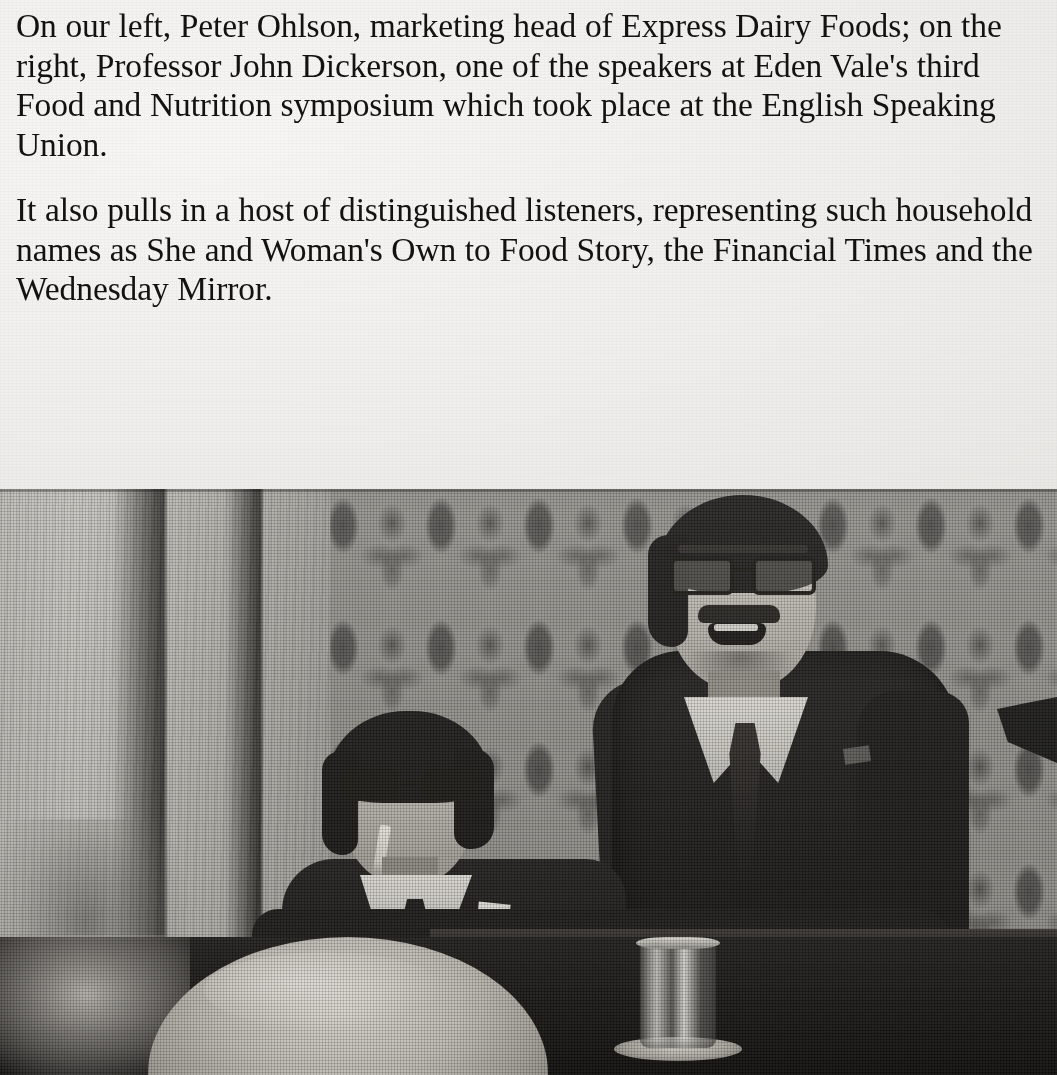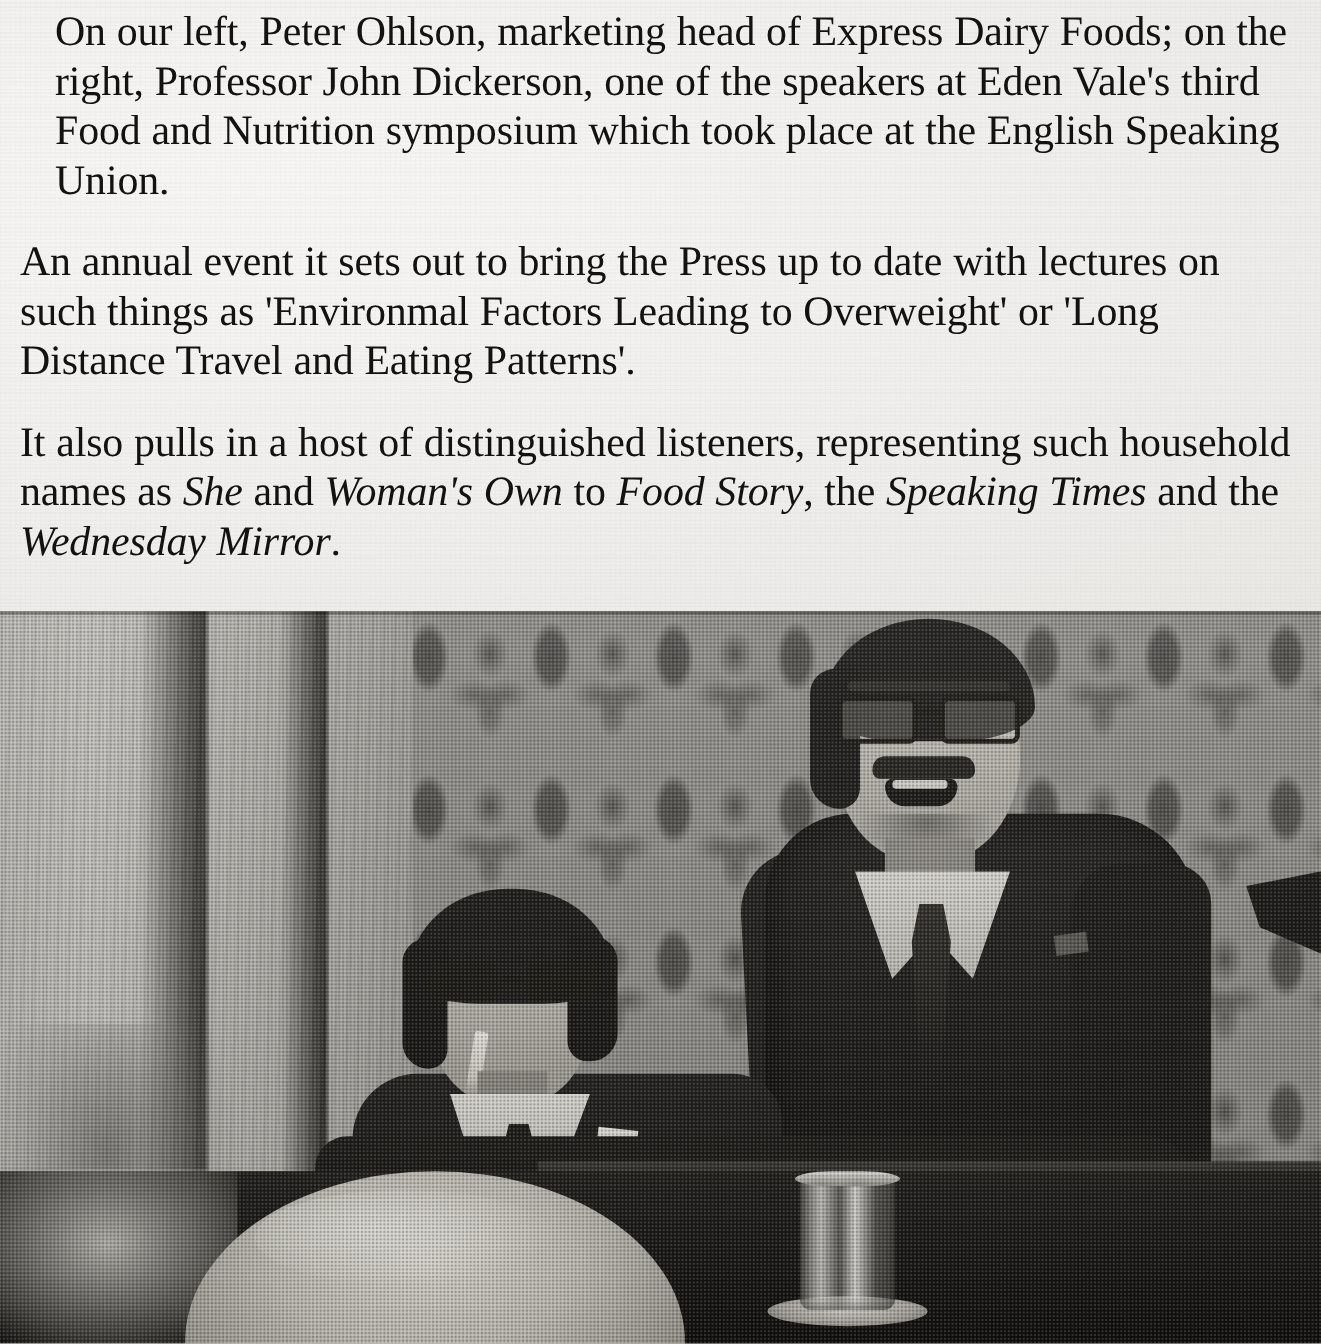--- a/index.html
+++ b/index.html
@@ -39,22 +39,22 @@
   .para {
     margin: 0 0 26px 0;
     font-size: 33.5px;
     line-height: 39.5px;
     color: #121212;
     letter-spacing: -0.1px;
     word-spacing: 0.4px;
     text-align: left;
     text-rendering: optimizeLegibility;
   }
-  .para:first-child { padding-top: 6px; margin-left: 28px; }
-  .para .it { font-style: italic; }
+  .para:first-child { padding-top: 6px; }
+  .para .it { }
 
   
   .photo {
     position: absolute;
     left: 0;
     top: 489px;
     width: 1057px;
     height: 586px;
     overflow: hidden;
     background: #4a4a4a;
@@ -479,26 +479,23 @@
 <div class="page">
 
   <div class="paper-grain"></div>
 
   <div class="text-block">
 
     <p class="para">
       <span>On our left, Peter Ohlson, marketing head of Express Dairy Foods; on the right, Professor John Dickerson, one of the speakers at Eden Vale's third Food and Nutrition symposium which took place at the English Speaking Union.</span>
     </p>
 
+
     <p class="para">
-      <span>An annual event it sets out to bring the Press up to date with lectures on such things as 'Environmal Factors Leading to Overweight' or 'Long Distance Travel and Eating Patterns'.</span>
-    </p>
-
-    <p class="para">
-      <span>It also pulls in a host of distinguished listeners, representing such household names as </span><span class="it">She</span><span> and </span><span class="it">Woman's Own</span><span> to </span><span class="it">Food Story</span><span>, the </span><span class="it">Speaking Times</span><span> and the </span><span class="it">Wednesday Mirror</span><span>.</span>
+      <span>It also pulls in a host of distinguished listeners, representing such household names as </span><span class="it">She</span><span> and </span><span class="it">Woman's Own</span><span> to </span><span class="it">Food Story</span><span>, the </span><span class="it">Financial Times</span><span> and the </span><span class="it">Wednesday Mirror</span><span>.</span>
     </p>
 
   </div>
 
   <div class="photo">
 
     <div class="wallpaper"></div>
 
     <div class="corner-shape"></div>
 

